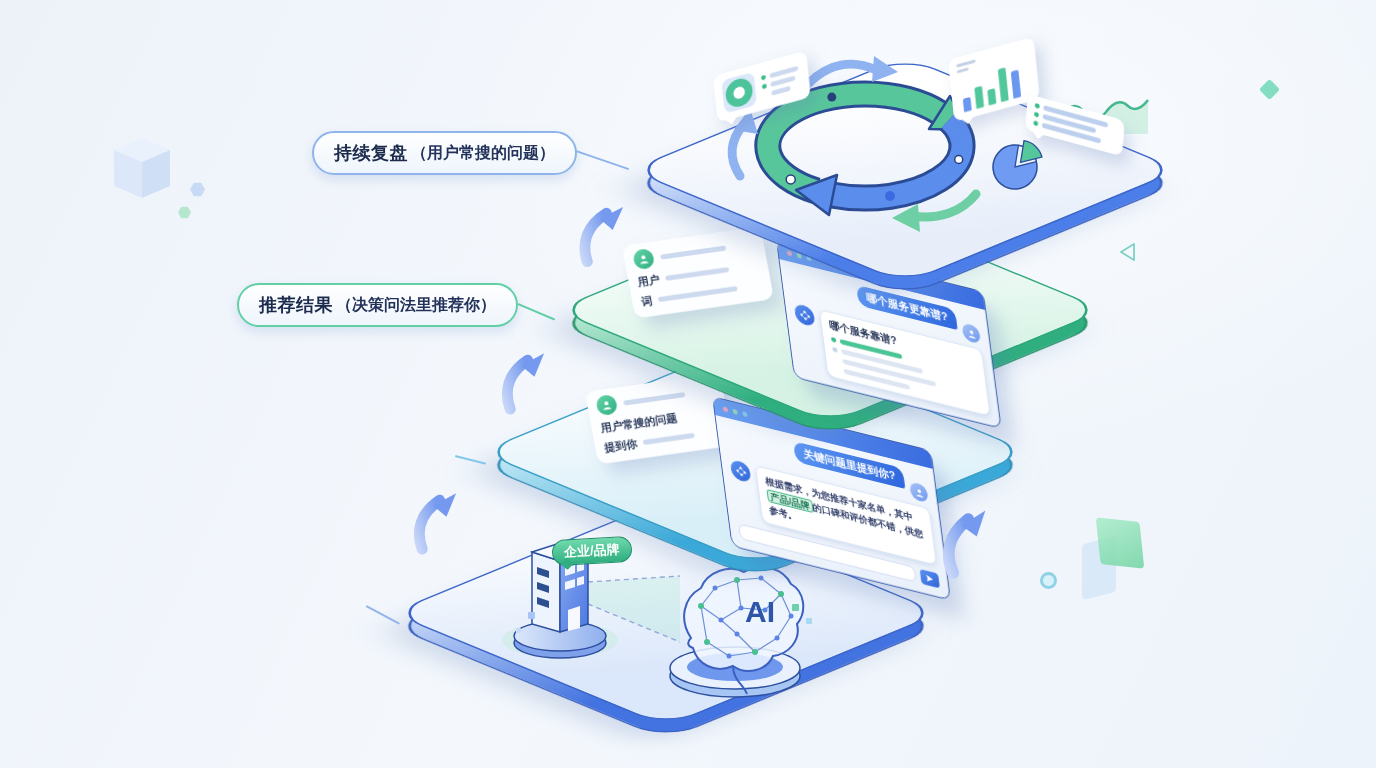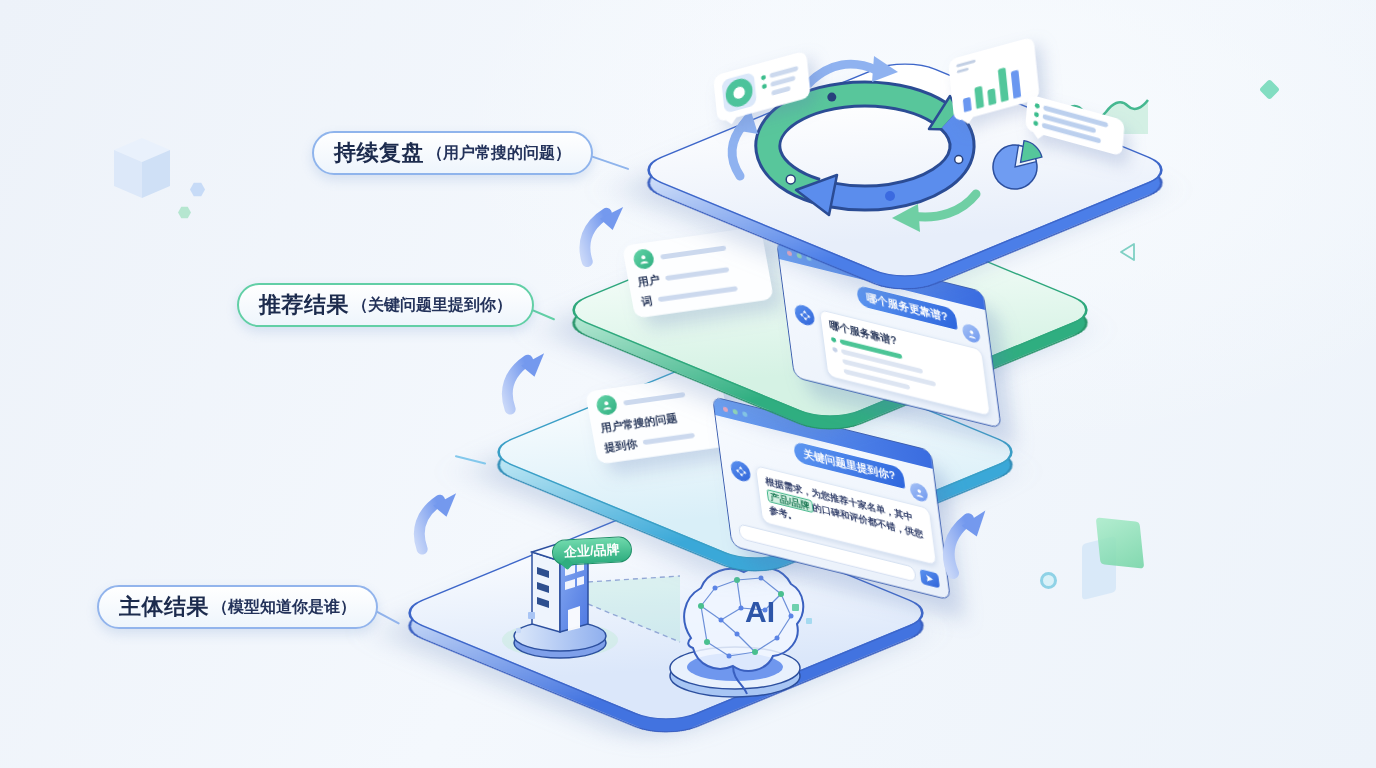--- a/index.html
+++ b/index.html
@@ -22,21 +22,21 @@
   .l3 .plate-face{background:linear-gradient(125deg,#fdfeff 12%,#d9eff8 78%);border:2px solid #3a9fc6;}
   .l3 .plate-side{background:linear-gradient(100deg,#c8ecf6 10%,#3aa8d8 75%);border:2px solid #328eb8;}
   .l4 .plate-face{background:linear-gradient(125deg,#fdfeff 10%,#dbe7fa 75%);border:2px solid #3d66c9;}
   .l4 .plate-side{background:linear-gradient(100deg,#cdddf8 10%,#4273e0 75%);border:2px solid #3a5fc0;}
 
   
   .pill{position:absolute;display:inline-flex;align-items:center;gap:3px;height:44px;
     padding:0 20px;border-radius:23px;border:2px solid #8fb4ec;box-sizing:border-box;
     background:linear-gradient(180deg,#ffffff,#eef5fc);
     box-shadow:0 5px 12px rgba(100,140,200,0.20);white-space:nowrap;z-index:40;}
-  .pill-main{font-size:22px;font-weight:700;color:#1c2b4d;letter-spacing:.5px;}
+  .pill-main{font-size:18px;font-weight:700;color:#1c2b4d;letter-spacing:.5px;}
   .pill-paren{font-size:16px;font-weight:700;color:#23325a;}
   .connector{position:absolute;height:2px;transform-origin:0 50%;z-index:39;border-radius:1px;}
 
   
   .win{position:absolute;transform-origin:0 0;transform:matrix(0.97,0.24,0.13,0.99,0,0);
     background:linear-gradient(160deg,#f8fbff,#e9f0fa);border:1.5px solid #3a5db0;border-radius:10px;
     filter:drop-shadow(12px 16px 10px rgba(90,120,180,0.26));box-sizing:border-box;}
   .topbar{height:18px;background:linear-gradient(90deg,#6aa0f4,#3a6ce0);
     border-radius:8px 8px 0 0;display:flex;align-items:center;gap:5px;padding:0 9px;}
   .tdot{width:5px;height:5px;border-radius:50%;}
@@ -481,20 +481,16 @@
   <div class="connector" style="left: 518px; top: 303px; width: 40px; transform: rotate(23deg); background: rgb(98, 207, 166);"></div>
   <div class="connector" style="left: 455px; top: 455px; width: 32px; transform: rotate(14deg); background: rgb(131, 200, 236);"></div>
   <div class="connector" style="left: 366px; top: 605px; width: 38px; transform: rotate(28deg); background: rgb(146, 180, 236);"></div>
 
   <div class="pill" style="left: 312px; top: 131px; border-color: rgb(143, 180, 236);">
     <span class="pill-main">持续复盘</span>
     <span class="pill-paren">（用户常搜的问题）</span>
   </div>
   <div class="pill" style="left: 237px; top: 283px; border-color: rgb(98, 207, 166); text-align: right;">
     <span class="pill-main">推荐结果</span>
-    <span class="pill-paren">（关键问题里提到你）</span>
-  </div>
-  <div class="pill" style="left: 97px; top: 585px; border-color: rgb(146, 180, 236);">
-    <span class="pill-main">主体结果</span>
-    <span class="pill-paren">（模型知道你是谁）</span>
+    <span class="pill-paren">（决策问法里推荐你）</span>
   </div>
 
 </div>
 
 </body></html>

